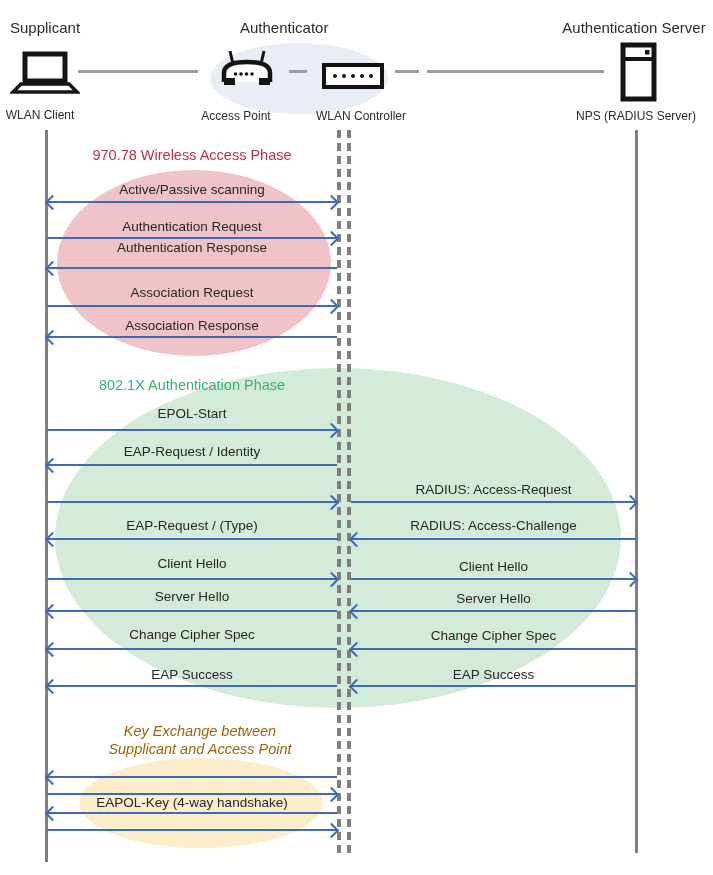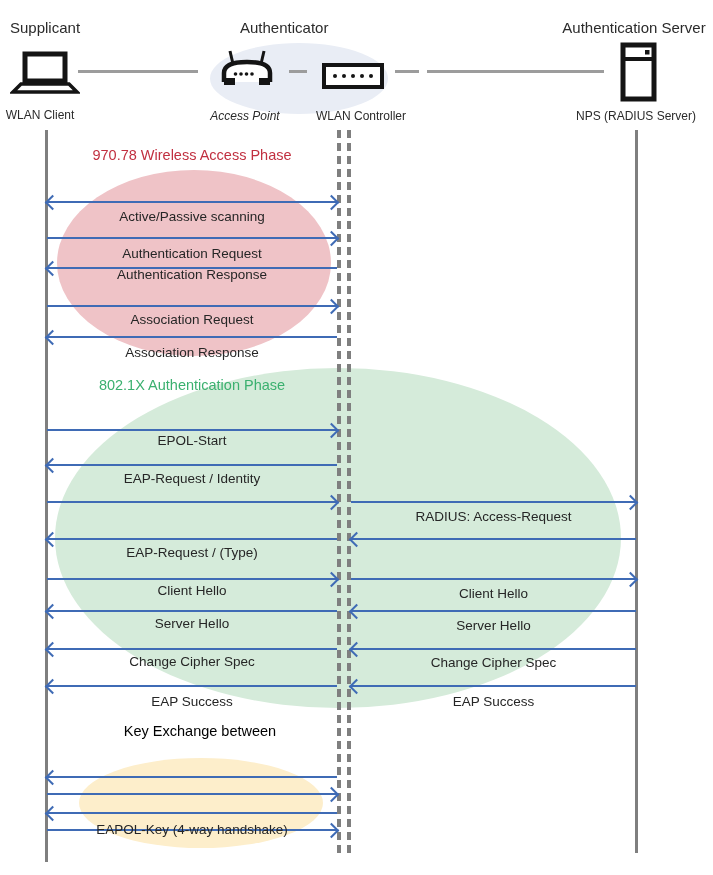--- a/index.html
+++ b/index.html
@@ -18,23 +18,23 @@
   .lifeline.dashed{width:4px;background:repeating-linear-gradient(180deg,#7F7F7F 0 8px,transparent 8px 13px);}
   
   .conn{position:absolute;top:70px;height:3px;background:#9C9C9C;z-index:1;}
   
   .role{position:absolute;font-size:15px;line-height:17px;color:#2b2b2b;z-index:2;}
   .caption{position:absolute;font-size:12px;line-height:16px;color:#2b2b2b;text-align:center;z-index:2;}
   
   .ptitle{position:absolute;font-size:14.5px;line-height:17px;text-align:center;z-index:3;}
   .t-p1{color:#C13040;}
   .t-p2{color:#3BB06F;}
-  .t-p3{color:#000000;}
+  .t-p3{color:#a16207;font-style:italic;}
   
-  .msg-label{position:absolute;font-size:13.5px;line-height:15px;color:#262626;text-align:center;z-index:3;margin-top:27px;}
+  .msg-label{position:absolute;font-size:13.5px;line-height:15px;color:#262626;text-align:center;z-index:3;}
   .lcol{left:47px;width:290px;}
   .rcol{left:351px;width:285px;}
   
   .arrow{position:absolute;height:2px;background:#3F6BB5;z-index:2;}
   .arrow.a-l::before,.arrow.a-b::before{
     content:"";position:absolute;left:0;top:-4px;width:9px;height:9px;
     border-left:2px solid #3F6BB5;border-bottom:2px solid #3F6BB5;transform:rotate(45deg);
   }
   .arrow.a-r::after,.arrow.a-b::after{
     content:"";position:absolute;right:0;top:-4px;width:9px;height:9px;
@@ -96,21 +96,21 @@
 
   <div class="icon" style="left:620px;top:42px;width:37px;height:60px;">
     <svg width="37" height="60" viewBox="0 0 37 60">
       <rect x="3" y="3" width="31" height="54" fill="#fff" stroke="#141414" stroke-width="5"></rect>
       <line x1="3" y1="17" x2="34" y2="17" stroke="#141414" stroke-width="4"></line>
       <rect x="25" y="8" width="4.5" height="4.5" fill="#141414"></rect>
     </svg>
   </div>
 
   <div class="caption" style="left:0px;top:107px;width:80px;">WLAN Client</div>
-  <div class="caption" style="left:185px;top:108px;width:120px;font-style:italic;">Access Point</div>
+  <div class="caption" style="left:176px;top:108px;width:120px;">Access Point</div>
   <div class="caption" style="left:301px;top:108px;width:120px;">WLAN Controller</div>
   <div class="caption" style="left:556px;top:108px;width:160px;">NPS (RADIUS Server)</div>
 
   <div class="lifeline" style="left:45px;height:732px;"></div>
   <div class="lifeline dashed" style="left:337px;height:723px;"></div>
   <div class="lifeline dashed" style="left:347px;height:723px;"></div>
   <div class="lifeline" style="left:635px;height:723px;"></div>
 
   <div class="ptitle t-p1 lcol" style="top:147px;">970.78 Wireless Access Phase</div>
 
@@ -150,35 +150,37 @@
 
   <div class="msg-label lcol" style="top:627px;">Change Cipher Spec</div>
   <div class="arrow a-l lcol" style="top:648px;"></div>
 
   <div class="msg-label lcol" style="top:667px;">EAP Success</div>
   <div class="arrow a-l lcol" style="top:685px;"></div>
 
   <div class="msg-label rcol" style="top:482px;">RADIUS: Access-Request</div>
   <div class="arrow a-r rcol" style="top:501px;"></div>
 
+  <div class="msg-label rcol" style="top:518px;">RADIUS: Access-Challenge</div>
   <div class="arrow a-l rcol" style="top:538px;"></div>
 
   <div class="msg-label rcol" style="top:559px;">Client Hello</div>
   <div class="arrow a-r rcol" style="top:578px;"></div>
 
   <div class="msg-label rcol" style="top:591px;">Server Hello</div>
   <div class="arrow a-l rcol" style="top:610px;"></div>
 
   <div class="msg-label rcol" style="top:628px;">Change Cipher Spec</div>
   <div class="arrow a-l rcol" style="top:648px;"></div>
 
   <div class="msg-label rcol" style="top:667px;">EAP Success</div>
   <div class="arrow a-l rcol" style="top:685px;"></div>
 
   <div class="ptitle t-p3" style="left:55px;top:723px;width:290px;">Key Exchange between</div>
+  <div class="ptitle t-p3" style="left:55px;top:741px;width:290px;">Supplicant and Access Point</div>
 
   <div class="arrow a-l lcol" style="top:776px;"></div>
   <div class="arrow a-r lcol" style="top:793px;"></div>
   <div class="msg-label lcol" style="top:795px;">EAPOL-Key (4-way handshake)</div>
   <div class="arrow a-l lcol" style="top:812px;"></div>
   <div class="arrow a-r lcol" style="top:829px;"></div>
 
 </div>
 
 </body></html>

